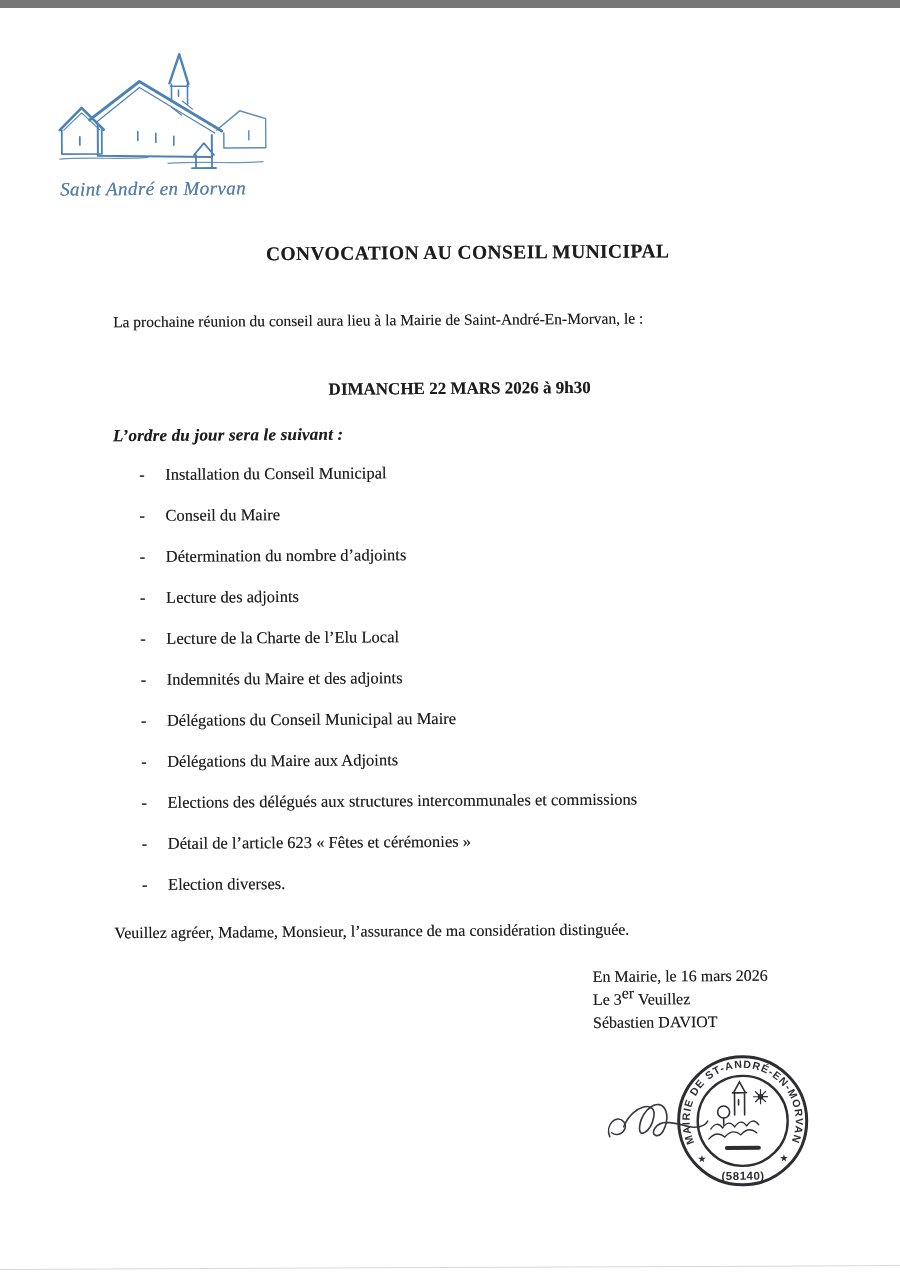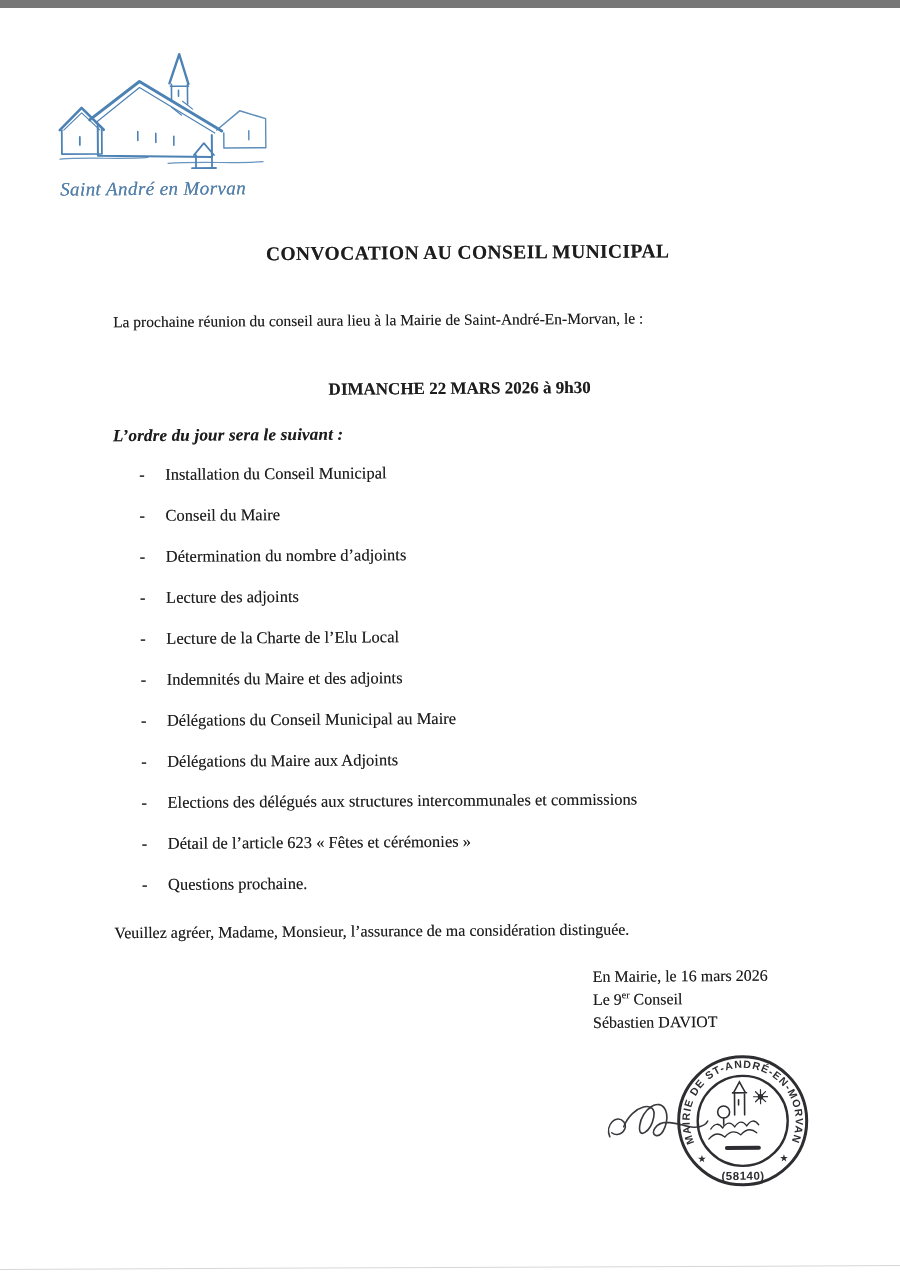--- a/index.html
+++ b/index.html
@@ -27,21 +27,21 @@
   .meeting-date{position:absolute;left:330px;top:371px;font-weight:bold;font-size:17px;}
   .agenda-heading{position:absolute;left:114px;top:416px;font-weight:bold;font-style:italic;font-size:17px;letter-spacing:.2px;}
 
   .agenda{position:absolute;left:140px;top:452px;width:620px;}
   .agenda-row{display:flex;line-height:25px;margin-bottom:16px;font-size:16.5px;}
   .agenda-row .dash{width:12px;flex:0 0 12px;margin-right:14px;text-align:left;}
 
   .closing{position:absolute;left:112px;top:914px;width:640px;font-size:16px;}
 
   .sig-block{position:absolute;left:590px;top:958px;width:260px;font-size:16px;line-height:23px;}
-  .sig-block sup{font-size:10px;vertical-align:super;line-height:0;}
+  .sig-block sup{font-size:16px;vertical-align:super;line-height:0;}
 
   .sig-scribble{position:absolute;left:598px;top:1086px;width:108px;height:66px;}
   .sig-scribble svg{width:100%;height:100%;}
 
   .stamp{position:absolute;left:664px;top:1040px;width:150px;height:150px;}
   .stamp svg{width:100%;height:100%;}
   .stamp text{font-family:"Liberation Sans",sans-serif;fill:var(--stamp-ink,#2e2e32);}
   .ring-text{font-size:10.6px;font-weight:bold;letter-spacing:1.1px;}
   .zip-text{font-size:11.5px;font-weight:bold;letter-spacing:.5px;}
   .star-text{font-size:10px;}
@@ -126,29 +126,29 @@
       <div class="agenda-row soft">
           <span class="dash">-</span>
           <span>Elections des délégués aux structures intercommunales et commissions</span>
         </div>
       <div class="agenda-row soft">
           <span class="dash">-</span>
           <span>Détail de l’article 623 « Fêtes et cérémonies »</span>
         </div>
       <div class="agenda-row soft">
           <span class="dash">-</span>
-          <span>Questions prochaine.</span>
+          <span>Election diverses.</span>
         </div>
     </div>
 
     <div class="closing soft">Veuillez agréer, Madame, Monsieur, l’assurance de ma considération distinguée.</div>
 
     <div class="sig-block soft">
       <div>En Mairie, le 16 mars 2026</div>
-      <div><span>Le 9</span><sup>er</sup><span> Conseil</span></div>
+      <div><span>Le 3</span><sup>er</sup><span> Veuillez</span></div>
       <div>Sébastien DAVIOT</div>
     </div>
 
     <div class="sig-scribble">
       <svg viewBox="0 0 108 66" fill="none" stroke="#3a3a3e" stroke-width="1.6" stroke-linecap="round">
         <path d="M8,44 c-5,-12 7,-23 14,-15 c6,7 -5,17 -12,11"></path>
         <path d="M22,34 c9,-22 34,-27 30,-9 c-3,14 -16,23 -14,8 c2,-16 20,-29 26,-15 c4,10 -3,27 -10,25 c-6,-2 0,-13 11,-13 c14,0 26,9 37,3 c2,-1 3,-2 4,-4"></path>
       </svg>
     </div>
 

